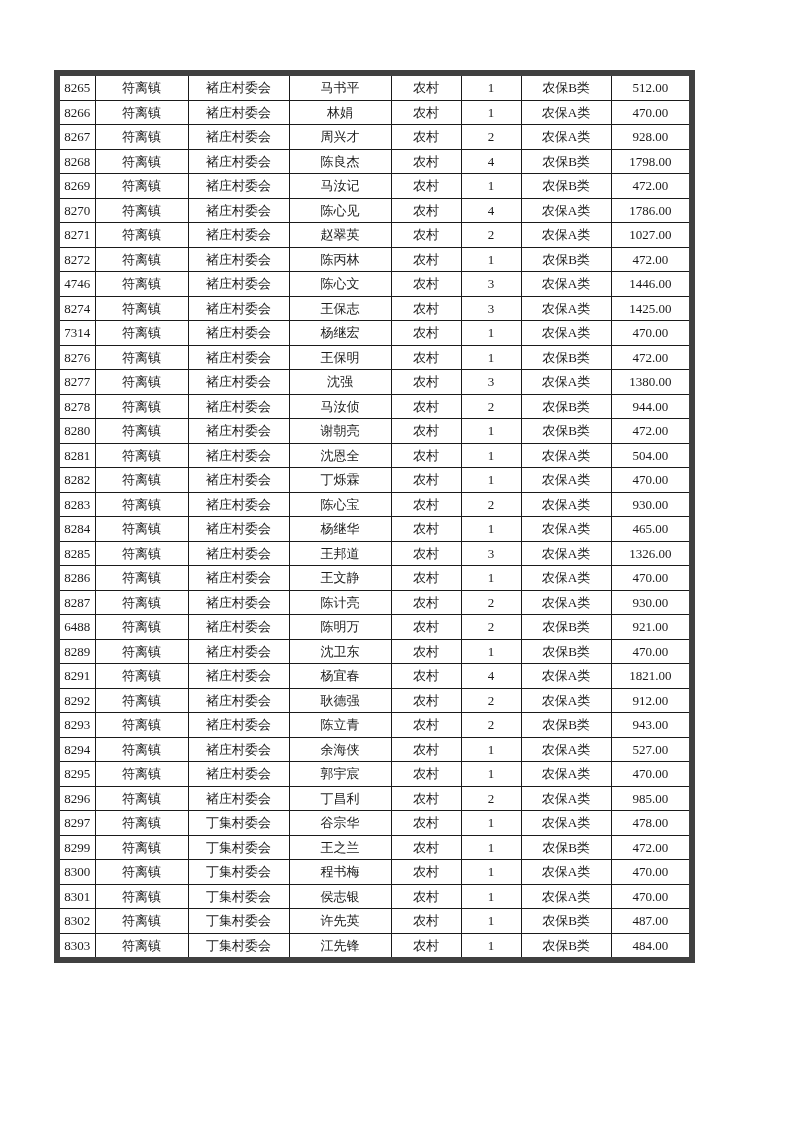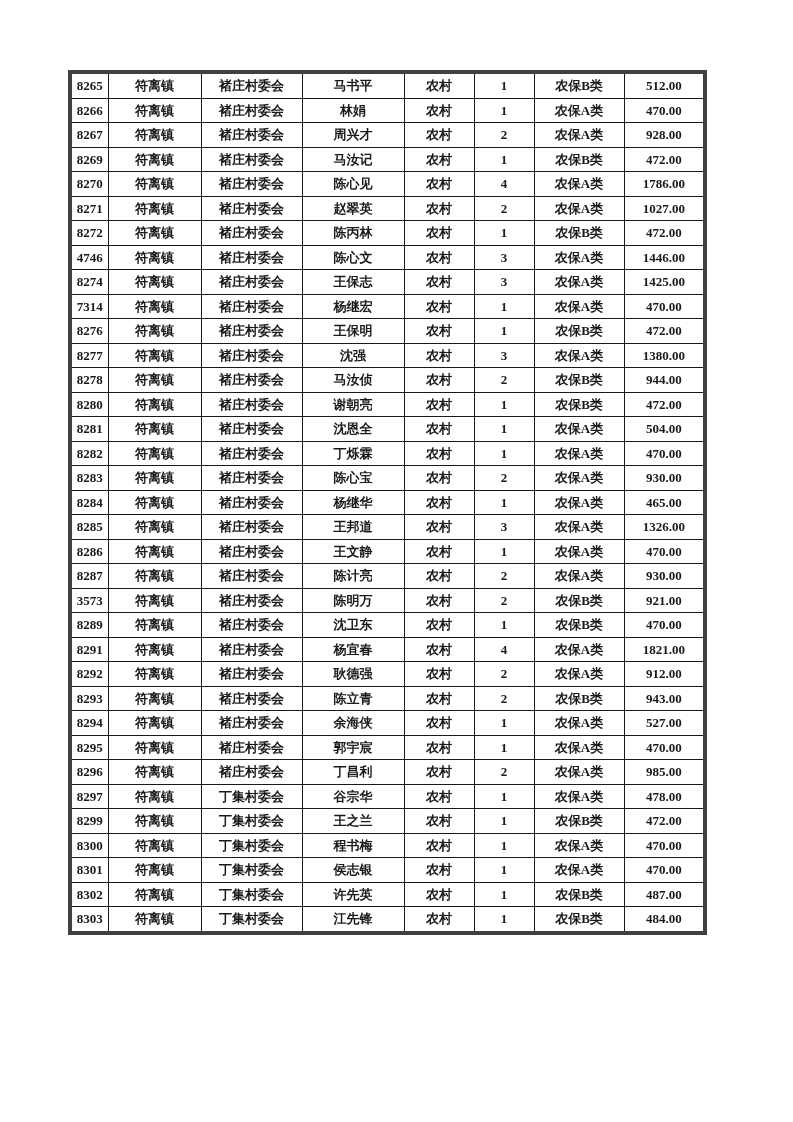--- a/index.html
+++ b/index.html
@@ -11,27 +11,26 @@
     position: relative;
     width: 793px;
     height: 1122px;
     background: #ffffff;
     overflow: hidden;
     font-family: "Liberation Serif", "DejaVu Serif", serif;
     color: #1a1a1a;
   }
   table.data-table {
     position: absolute;
-    left: 68px;
+    left: 54px;
     top: 70px;
     width: 635px;
     table-layout: fixed;
     border-collapse: collapse;
-    border: 4px solid #404040;
-    font-weight: bold;
+    border: 6px solid #404040;
   }
   table.data-table td {
     border: 1px solid #1a1a1a;
     border-top-width: 1.5px;
     border-bottom-width: 1.5px;
     height: 23.5px;
     padding: 0 2px;
     text-align: center;
     vertical-align: middle;
     font-size: 13px;
@@ -88,20 +87,30 @@
           <td>8267</td>
           <td>符离镇</td>
           <td>褚庄村委会</td>
           <td>周兴才</td>
           <td>农村</td>
           <td>2</td>
           <td>农保A类</td>
           <td>928.00</td>
         </tr>
         <tr>
+          <td>8268</td>
+          <td>符离镇</td>
+          <td>褚庄村委会</td>
+          <td>陈良杰</td>
+          <td>农村</td>
+          <td>4</td>
+          <td>农保B类</td>
+          <td>1798.00</td>
+        </tr>
+        <tr>
           <td>8269</td>
           <td>符离镇</td>
           <td>褚庄村委会</td>
           <td>马汝记</td>
           <td>农村</td>
           <td>1</td>
           <td>农保B类</td>
           <td>472.00</td>
         </tr>
         <tr>
@@ -268,21 +277,21 @@
           <td>8287</td>
           <td>符离镇</td>
           <td>褚庄村委会</td>
           <td>陈计亮</td>
           <td>农村</td>
           <td>2</td>
           <td>农保A类</td>
           <td>930.00</td>
         </tr>
         <tr>
-          <td>3573</td>
+          <td>6488</td>
           <td>符离镇</td>
           <td>褚庄村委会</td>
           <td>陈明万</td>
           <td>农村</td>
           <td>2</td>
           <td>农保B类</td>
           <td>921.00</td>
         </tr>
         <tr>
           <td>8289</td>

